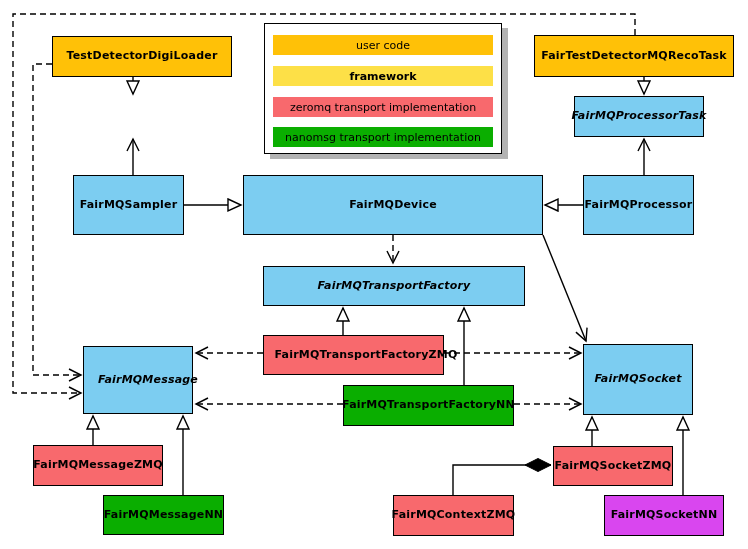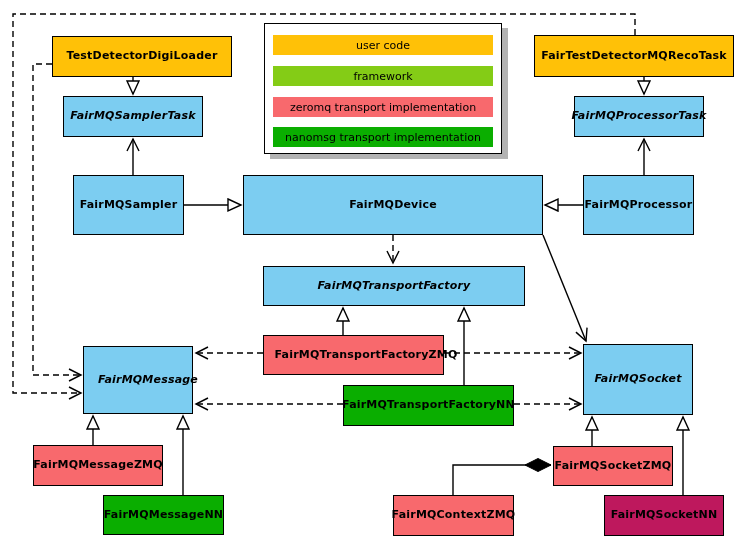--- a/index.html
+++ b/index.html
@@ -82,28 +82,27 @@
     <path class="edge dashed" d="M343,404 L196,404" marker-end="url(#open)"></path>
     <path class="edge dashed" d="M514,404 L581,404" marker-end="url(#open)"></path>
     <path class="edge dashed" d="M52,64 L33,64 L33,375 L81,375" marker-end="url(#open)"></path>
     <path class="edge dashed" d="M635,35 L635,14 L13,14 L13,393 L81,393" marker-end="url(#open)"></path>
 
     <path class="edge" d="M453,495 L453,465 L551,465" marker-end="url(#diamond)"></path>
   </svg>
 
   <div id="legend">
     <div class="legend-bar" style="top: 11px; background: rgb(255, 193, 7);">user code</div>
-    <div class="legend-bar" style="top: 42px; background: #84cc16;">framework</div>
+    <div class="legend-bar" style="top: 42px; background: #fde047; font-weight: bold;">framework</div>
     <div class="legend-bar" style="top: 73px; background: rgb(248, 105, 109);">zeromq transport implementation</div>
     <div class="legend-bar" style="top: 103px; background: rgb(10, 174, 0);">nanomsg transport implementation</div>
   </div>
 
   <div class="node" style="left: 52px; top: 36px; width: 180px; height: 41px; background: rgb(255, 193, 7);">TestDetectorDigiLoader</div>
 
-  <div class="node abstract" style="left: 63px; top: 96px; width: 140px; height: 41px; background: rgb(124, 205, 241);">FairMQSamplerTask</div>
 
   <div class="node" style="left: 73px; top: 175px; width: 111px; height: 60px; background: rgb(124, 205, 241);">FairMQSampler</div>
 
   <div class="node" style="left: 243px; top: 175px; width: 300px; height: 60px; background: rgb(124, 205, 241);">FairMQDevice</div>
 
   <div class="node" style="left: 534px; top: 35px; width: 200px; height: 42px; background: rgb(255, 193, 7);">FairTestDetectorMQRecoTask</div>
 
   <div class="node abstract" style="left: 574px; top: 96px; width: 130px; height: 41px; background: rgb(124, 205, 241);">FairMQProcessorTask</div>
 
   <div class="node" style="left: 583px; top: 175px; width: 111px; height: 60px; background: rgb(124, 205, 241);">FairMQProcessor</div>
@@ -119,15 +118,15 @@
   <div class="node abstract" style="left: 583px; top: 344px; width: 110px; height: 71px; background: rgb(124, 205, 241);">FairMQSocket</div>
 
   <div class="node" style="left: 33px; top: 445px; width: 130px; height: 41px; background: rgb(248, 105, 109);">FairMQMessageZMQ</div>
 
   <div class="node" style="left: 103px; top: 495px; width: 121px; height: 40px; background: rgb(10, 174, 0);">FairMQMessageNN</div>
 
   <div class="node" style="left: 553px; top: 446px; width: 120px; height: 40px; background: rgb(248, 105, 109);">FairMQSocketZMQ</div>
 
   <div class="node" style="left: 393px; top: 495px; width: 121px; height: 41px; background: rgb(248, 105, 109);">FairMQContextZMQ</div>
 
-  <div class="node" style="left: 604px; top: 495px; width: 120px; height: 41px; background: #be185d;">FairMQSocketNN</div>
+  <div class="node" style="left: 604px; top: 495px; width: 120px; height: 41px; background: #d946ef;">FairMQSocketNN</div>
 
 </div>
 
 </body></html>

